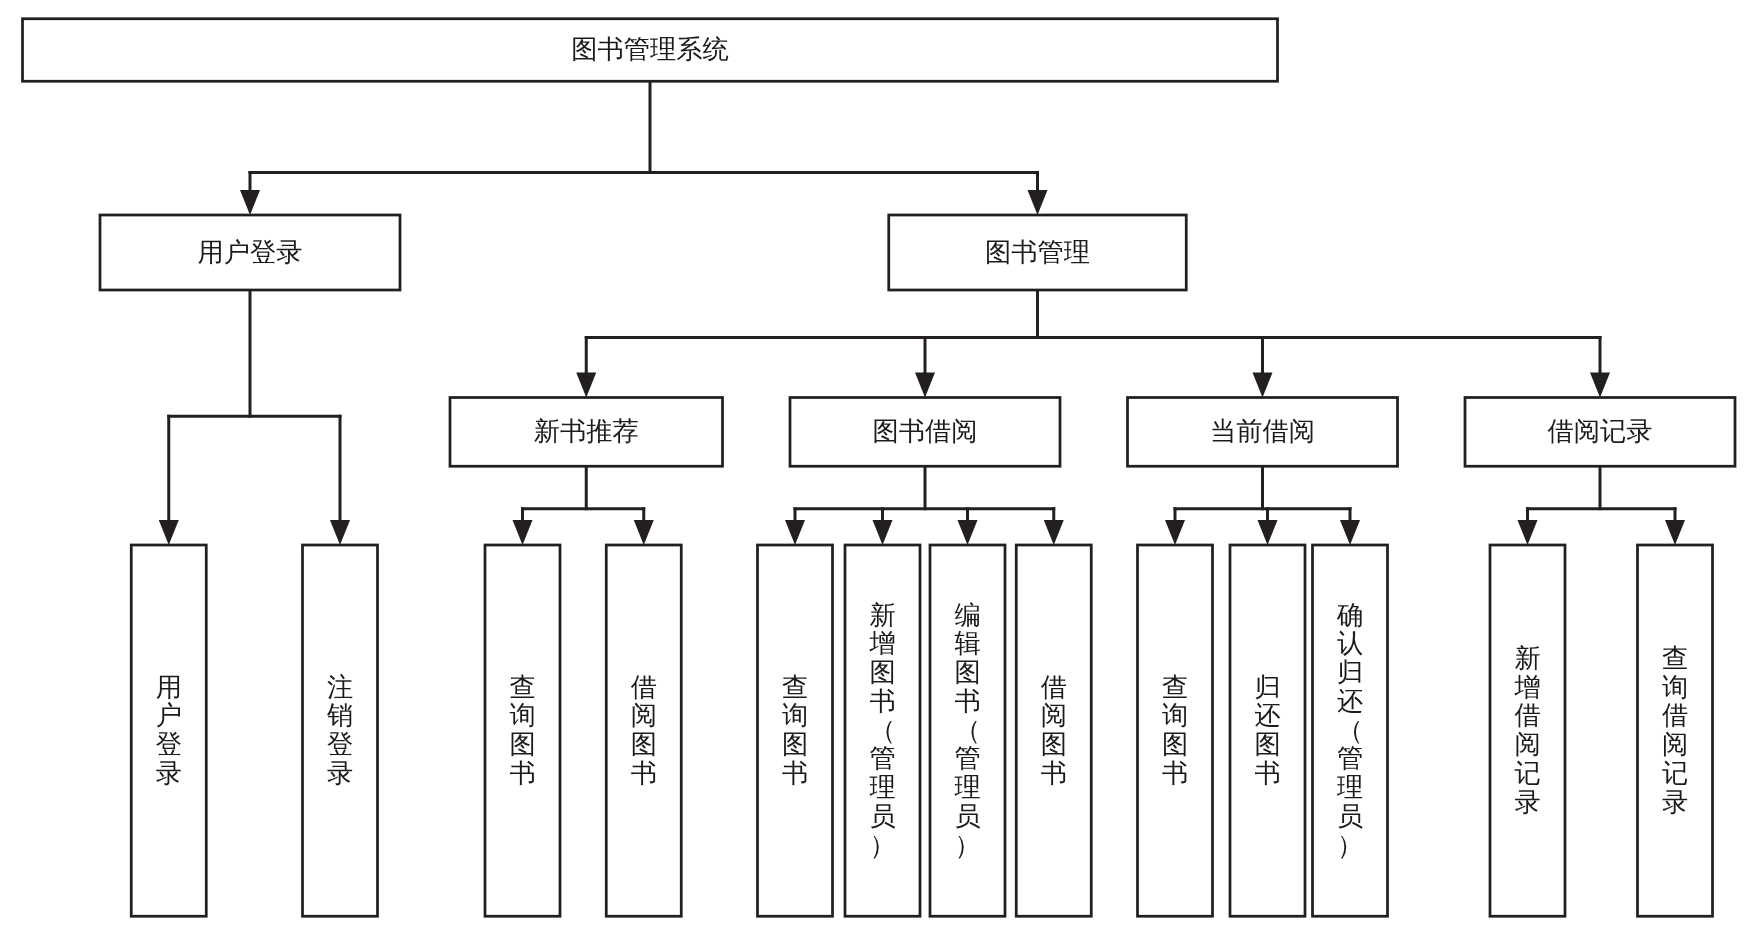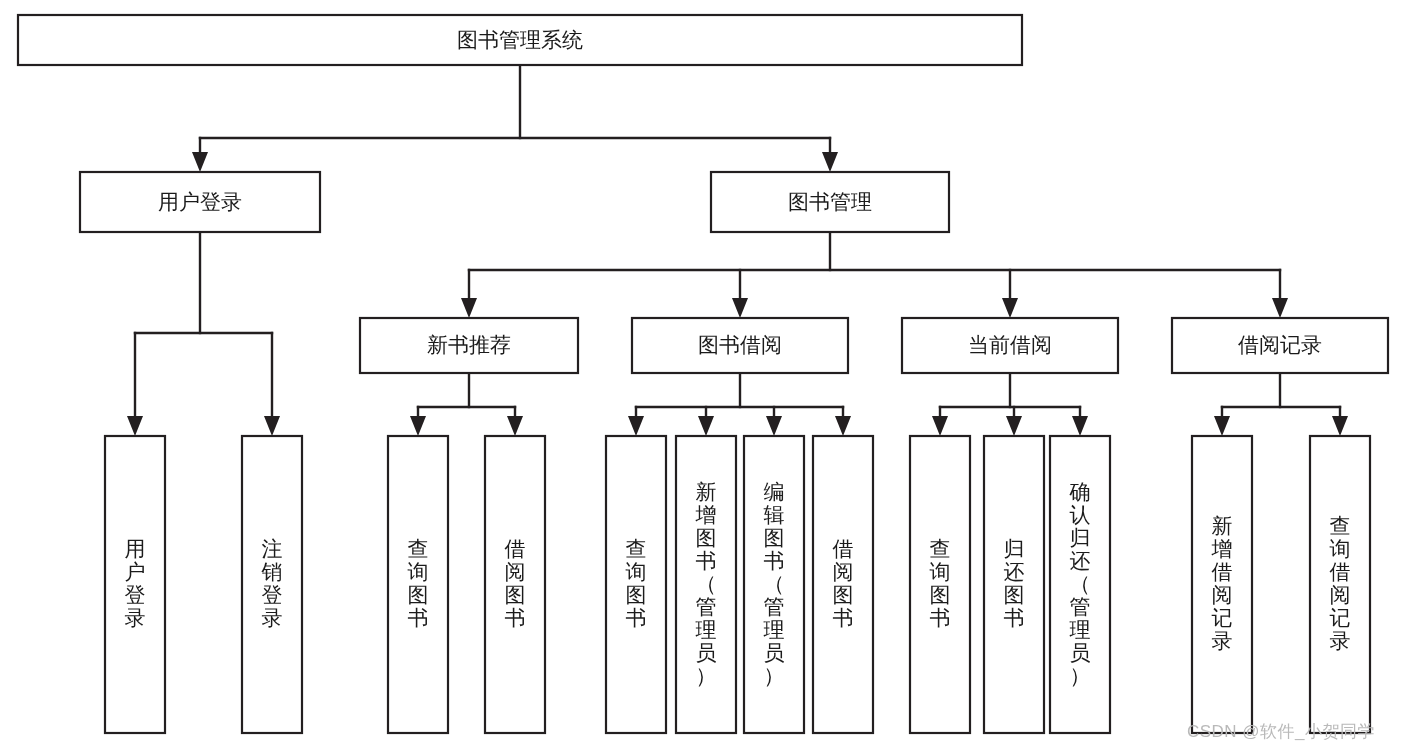--- a/index.html
+++ b/index.html
@@ -205,15 +205,14 @@
           <rect x="1192" y="436" width="60" height="297" class="node-box"></rect>
           <text x="1222" y="533.44" class="node-label-v"><tspan x="1222" dy="0">新</tspan><tspan x="1222" dy="23">增</tspan><tspan x="1222" dy="23">借</tspan><tspan x="1222" dy="23">阅</tspan><tspan x="1222" dy="23">记</tspan><tspan x="1222" dy="23">录</tspan></text>
         </g>
         <g>
           <rect x="1310" y="436" width="60" height="297" class="node-box"></rect>
           <text x="1340" y="533.44" class="node-label-v"><tspan x="1340" dy="0">查</tspan><tspan x="1340" dy="23">询</tspan><tspan x="1340" dy="23">借</tspan><tspan x="1340" dy="23">阅</tspan><tspan x="1340" dy="23">记</tspan><tspan x="1340" dy="23">录</tspan></text>
         </g>
       </g>
   </svg>
 
-  <div class="watermark-text">CSDN @软件_小贺同学</div>
 
 </div>
 
 </body></html>

